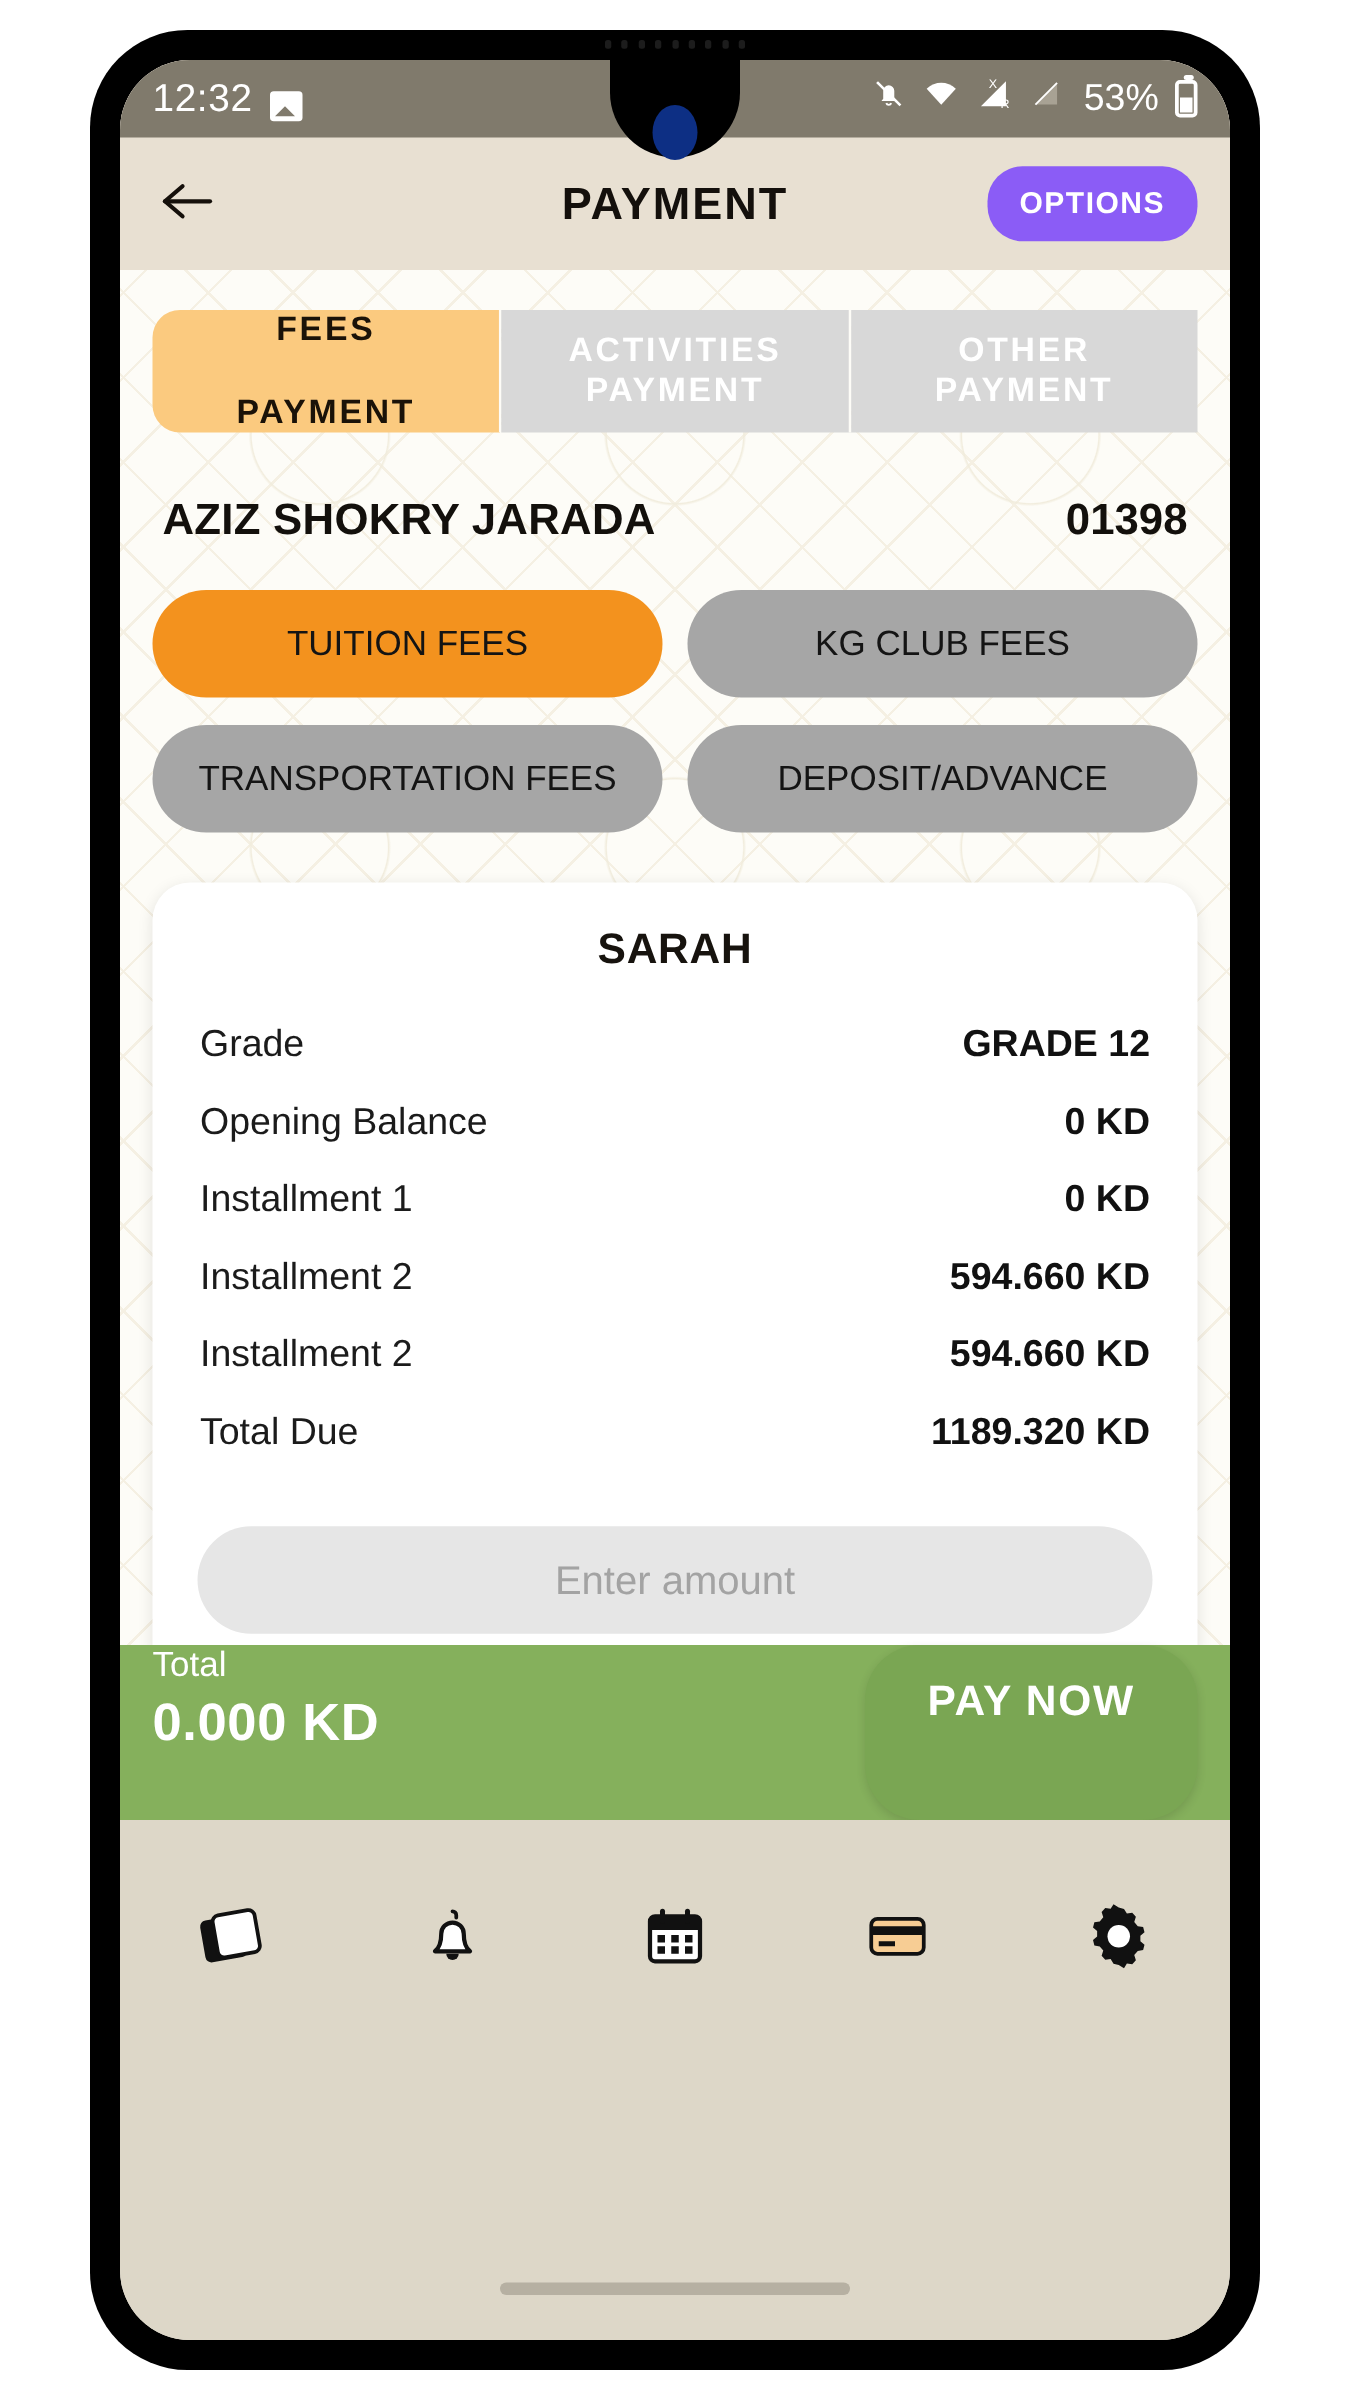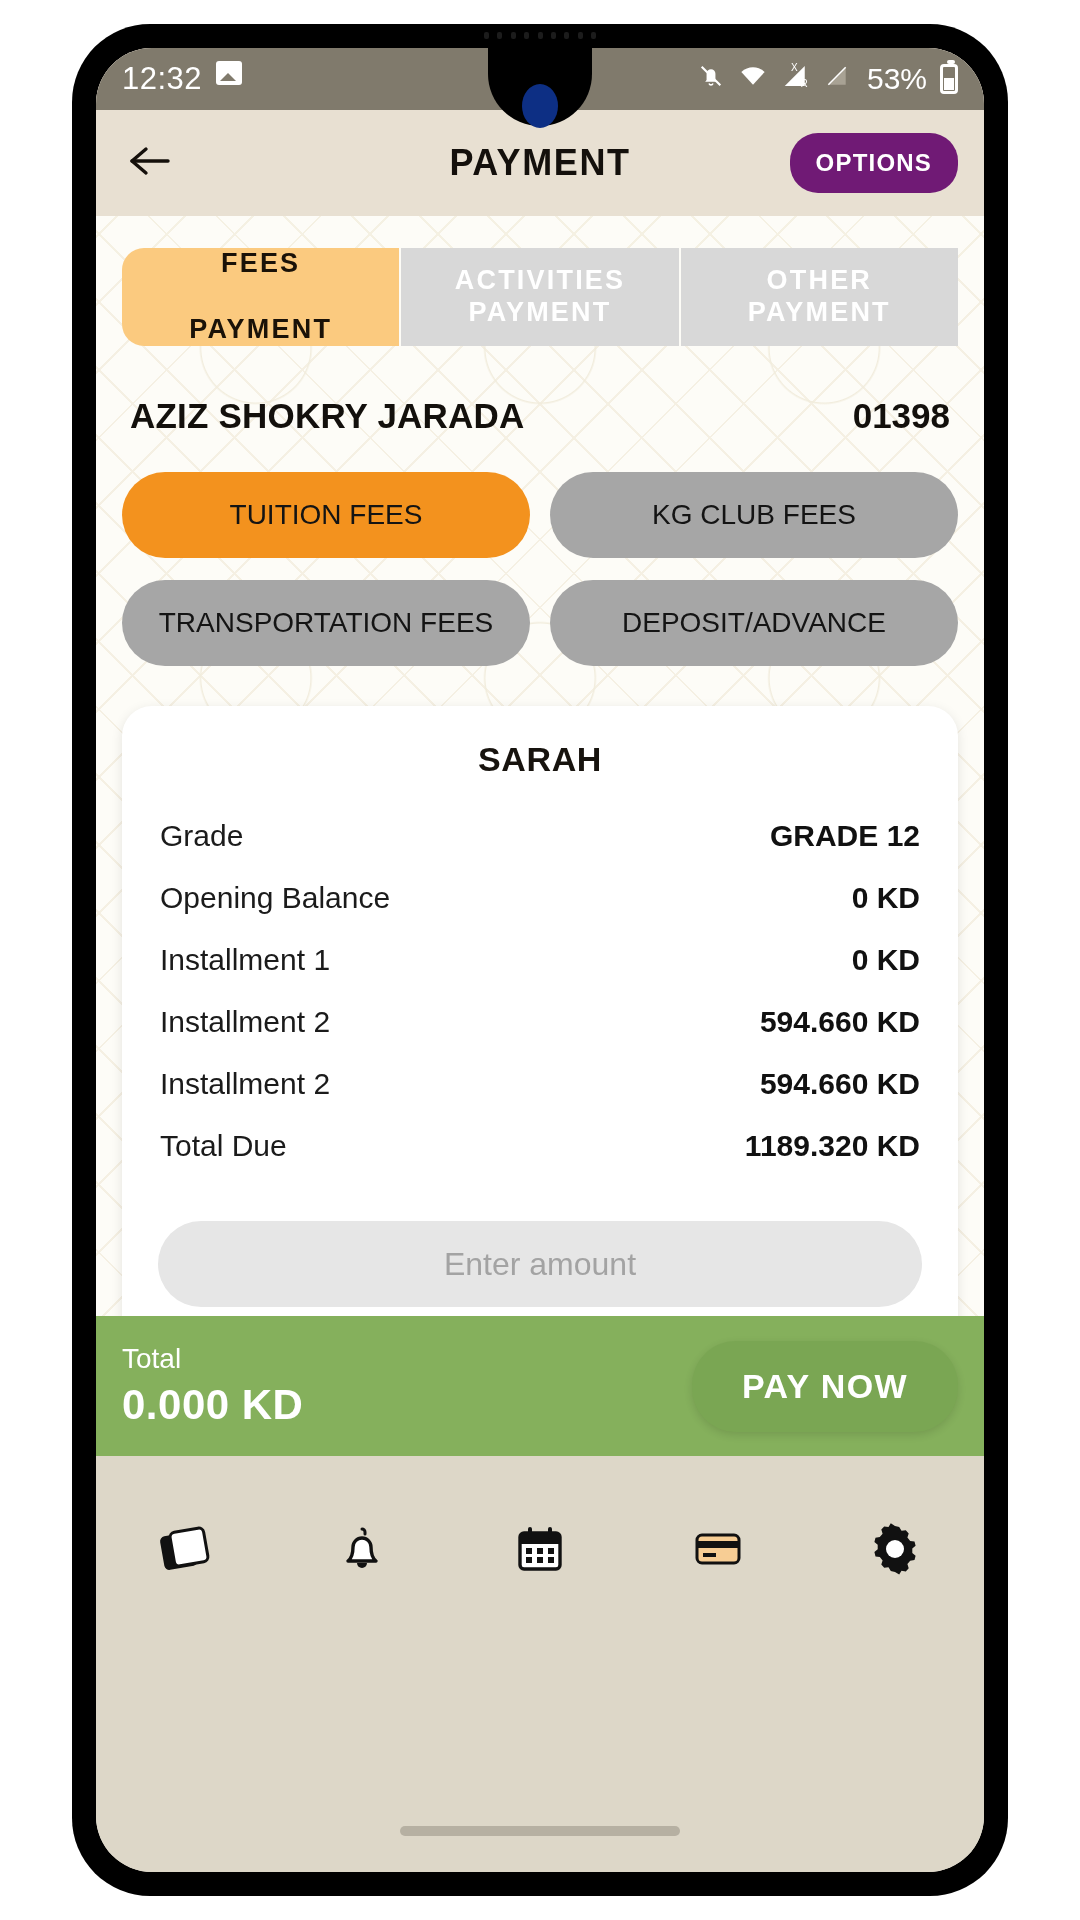--- a/index.html
+++ b/index.html
@@ -92,21 +92,21 @@
     height: 62px;
     background: #807a6c;
     color: #ffffff;
     display: flex;
     align-items: center;
     z-index: 30;
     font-size: 30px;
     box-sizing: border-box;
     padding: 0 26px;
   }
-  .sb-left { display: flex; align-items: flex-start; gap: 14px; }
+  .sb-left { display: flex; align-items: flex-end; gap: 14px; }
   .sb-time { font-size: 31px; letter-spacing: 0.5px; }
   .sb-right {
     margin-left: auto;
     display: flex;
     align-items: center;
     gap: 13px;
   }
   .sb-battery-pct { font-size: 30px; margin-left: 4px; }
 
   .icon-img-box {
@@ -175,21 +175,21 @@
     position: absolute;
     left: 0; right: 0;
     text-align: center;
     font-size: 36px;
     font-weight: bold;
     letter-spacing: 1.6px;
     color: #14100c;
   }
   .options-btn {
     margin-left: auto;
-    background: #701a75;
+    background: #8b5cf6;
     color: #ffffff;
     font-size: 24px;
     letter-spacing: 1.2px;
     font-weight: bold;
     padding: 16px 26px;
     border-radius: 28px;
     cursor: pointer;
     z-index: 5;
   }
 
@@ -340,21 +340,20 @@
 
   
   .total-bar {
     position: absolute;
     left: 0;
     top: 1268px;
     width: 888px;
     height: 140px;
     background: #85b05c;
     display: flex;
-    align-items: center;
     padding: 0 26px;
     box-sizing: border-box;
     z-index: 10;
   }
   .total-left { color: #ffffff; }
   .total-label { font-size: 28px; margin-bottom: 6px; }
   .total-value { font-size: 42px; font-weight: bold; letter-spacing: 0.5px; }
   .pay-now {
     margin-left: auto;
     background: #7aa653;

